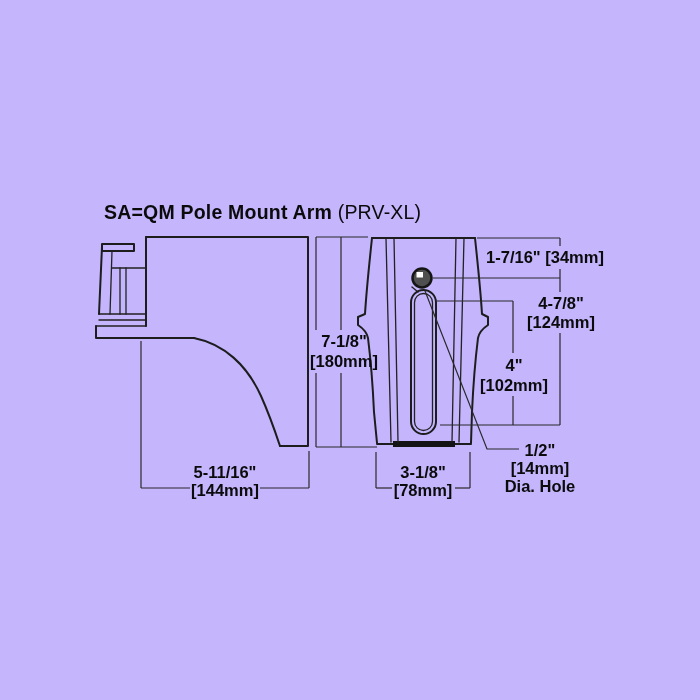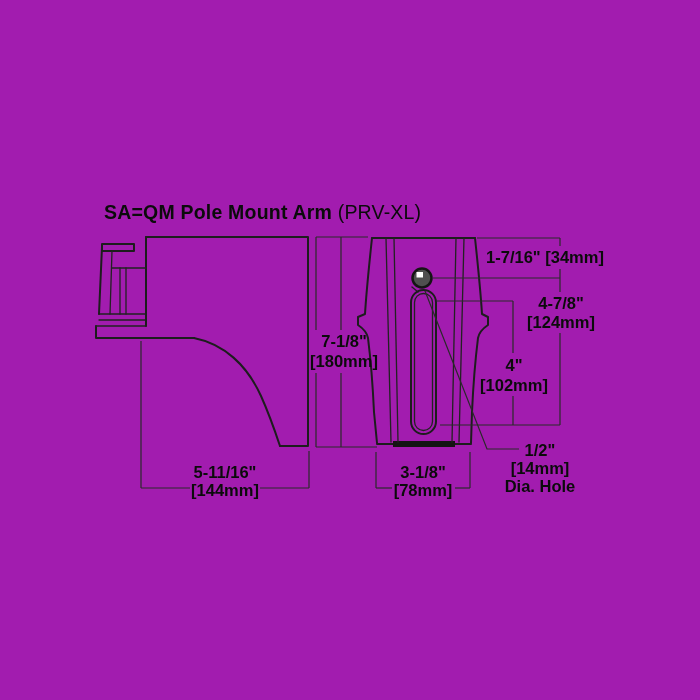--- a/index.html
+++ b/index.html
@@ -1,20 +1,20 @@
 <!DOCTYPE html>
 <html><head>
 <meta charset="utf-8">
 <style>
   html,body{margin:0;padding:0;}
   body{
     width:700px;height:700px;background:#ffffff;position:relative;
     font-family:"Liberation Sans", sans-serif;overflow:hidden;
   }
-  .canvas{position:absolute;left:0;top:0;width:700px;height:700px;background:#a21caf;}
+  .canvas{position:absolute;left:0;top:0;width:700px;height:700px;background:#c4b5fd;}
   .title{
     position:absolute;left:104px;top:201px;white-space:nowrap;
     font-size:19.5px;color:#0b0b0b;letter-spacing:0.2px;
   }
   .title .bold{font-weight:bold;}
   .title .regular{font-weight:normal;}
   svg{position:absolute;left:0;top:0;}
   .outline{fill:none;stroke:#1d1d1d;stroke-width:2;stroke-linejoin:round;stroke-linecap:round;}
   .detail{fill:none;stroke:#222222;stroke-width:1.3;stroke-linejoin:round;stroke-linecap:round;}
   .dim{fill:none;stroke:#2a2a2a;stroke-width:1.2;stroke-linecap:butt;}

